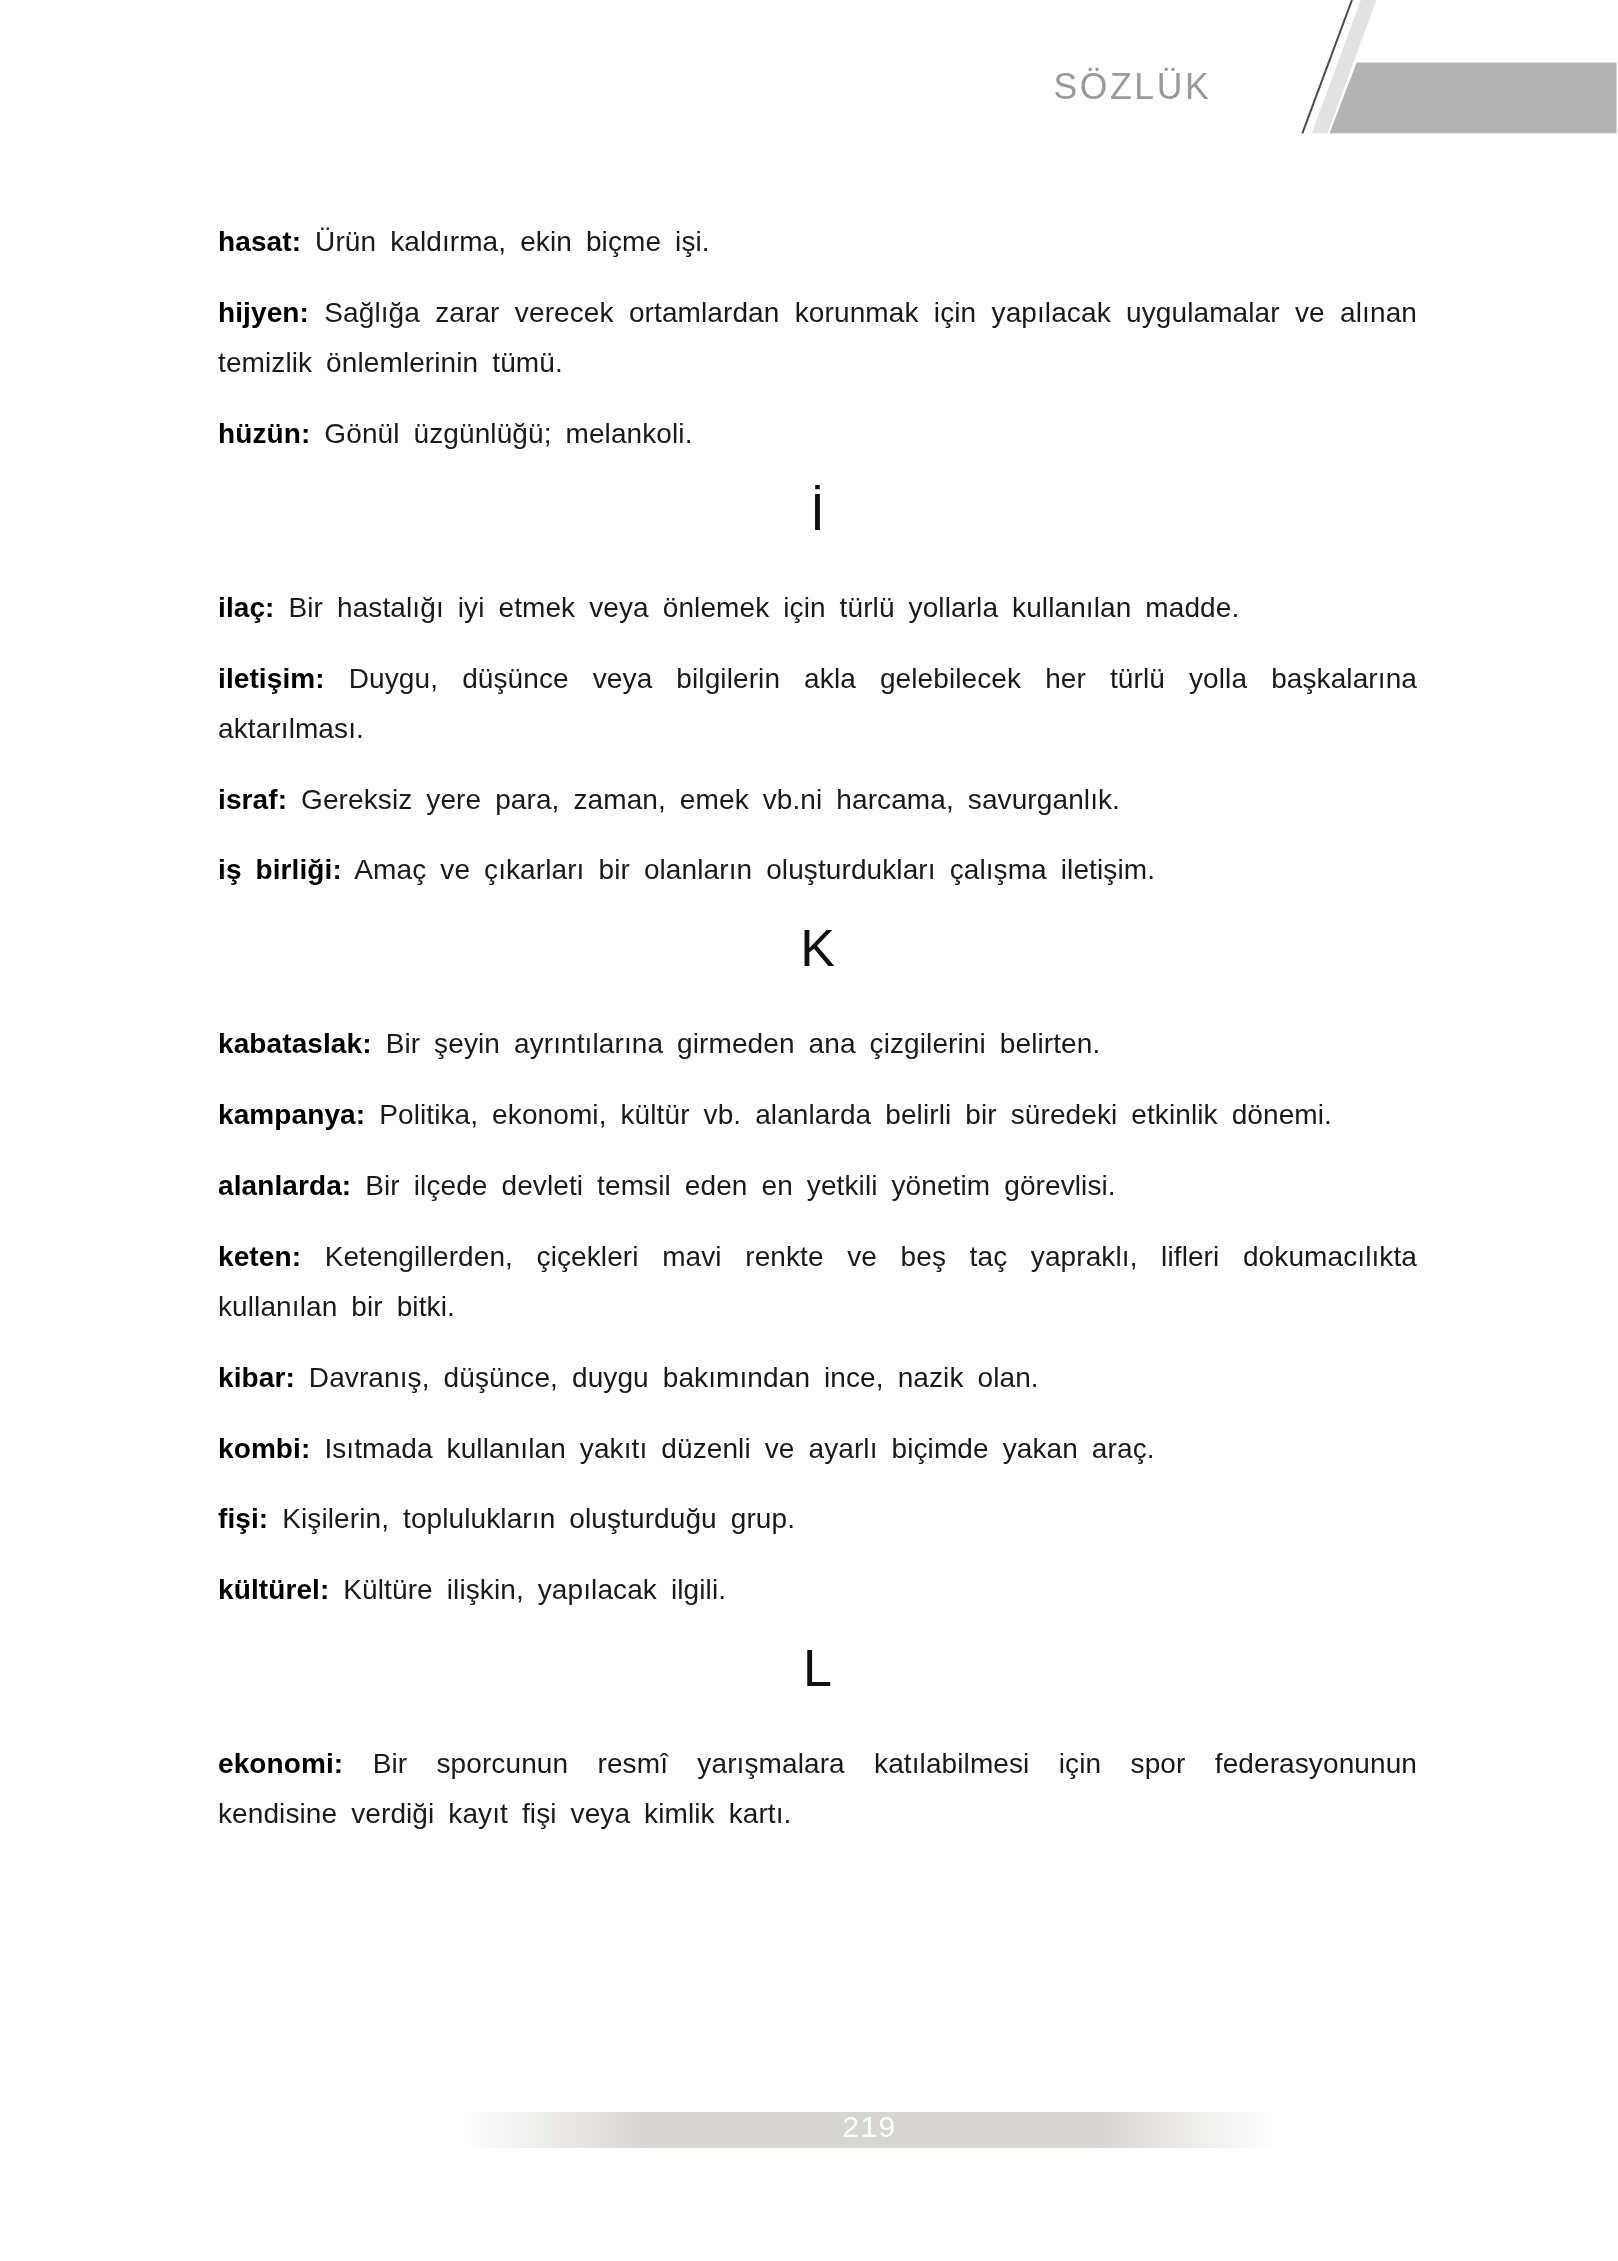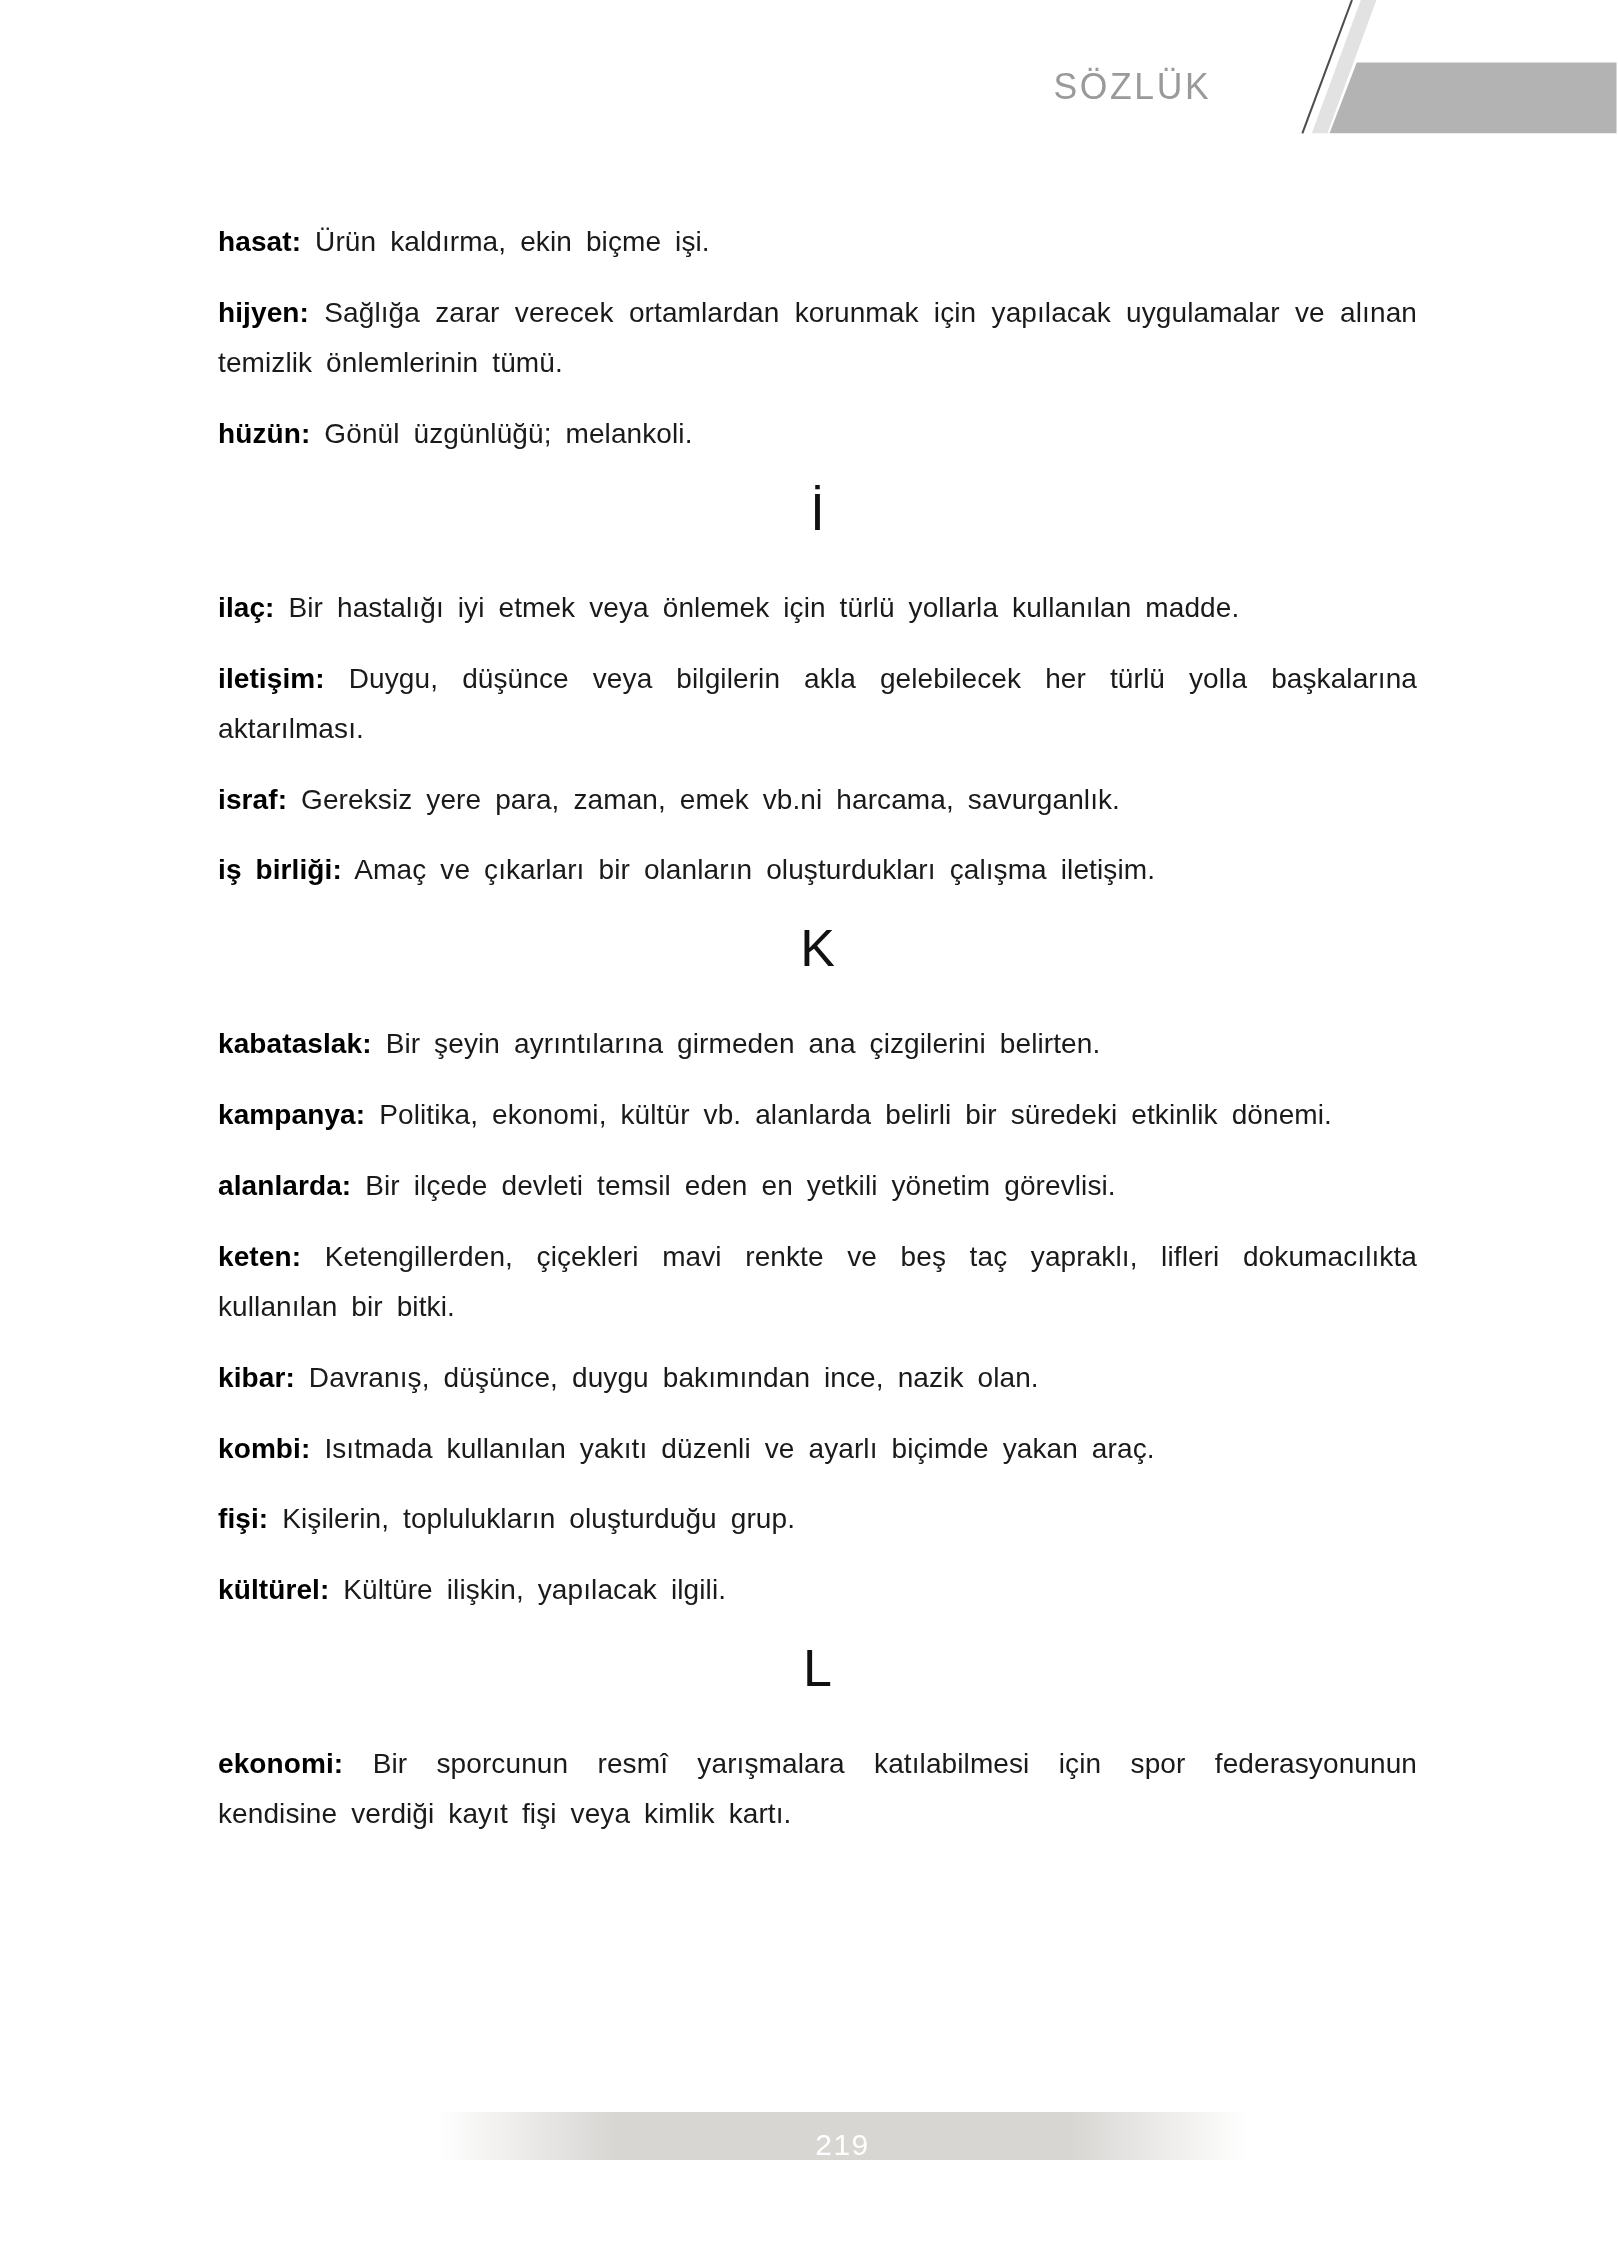--- a/index.html
+++ b/index.html
@@ -70,30 +70,30 @@
     font-size: 52px;
     line-height: 1.25;
     font-weight: 400;
     color: #111111;
   }
 
   
   .page-number-bar {
     position: absolute;
     top: 2112px;
-    left: 437px;
+    left: 464px;
     width: 811px;
-    height: 48px;
+    height: 36px;
     background: linear-gradient(90deg,
       rgba(216,214,211,0) 0%,
       rgba(216,214,211,1) 22%,
       rgba(216,214,211,1) 78%,
       rgba(216,214,211,0) 100%);
     display: flex;
-    align-items: flex-end;
+    align-items: flex-start;
     justify-content: center;
   }
   .page-number {
     color: #ffffff;
     font-size: 30px;
     font-weight: 400;
     letter-spacing: 1.4px;
     line-height: 1;
   }
 </style>

